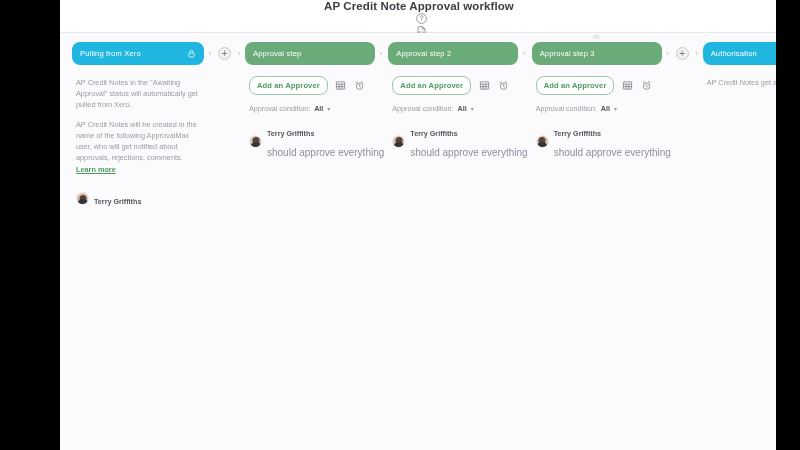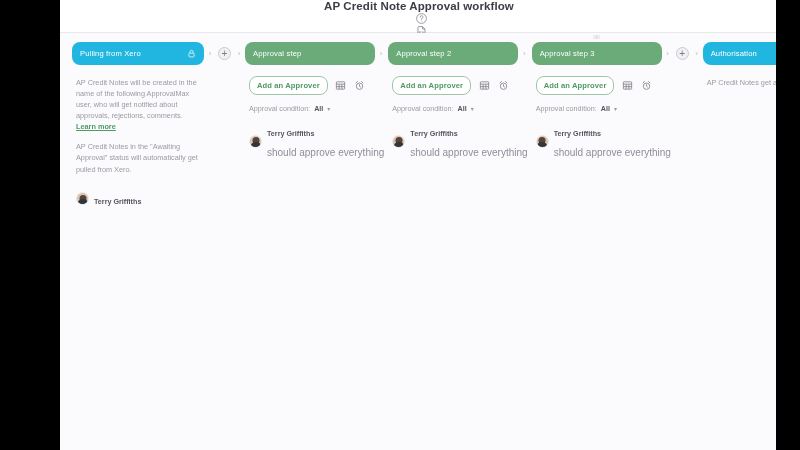--- a/index.html
+++ b/index.html
@@ -310,25 +310,25 @@
               </svg>
             </span>
           </div>
           <span class="chev">›</span>
           <span class="plus">+</span>
           <span class="chev">›</span>
         </div>
 
         <div class="col-body">
           <div class="desc">
+            <p>AP Credit Notes in the "Awaiting Approval" status will automatically get pulled from Xero.</p>
             <p>
               <span>AP Credit Notes will be created in the name of the following ApprovalMax user, who will get notified about approvals, rejections, comments.</span>
               <span class="learn-more">Learn more</span>
             </p>
-            <p>AP Credit Notes in the "Awaiting Approval" status will automatically get pulled from Xero.</p>
           </div>
 
           <div class="person">
             <span class="avatar"></span>
             <span class="person-text">
               <span class="person-name">Terry Griffiths</span>
             </span>
           </div>
         </div>
       </div>

